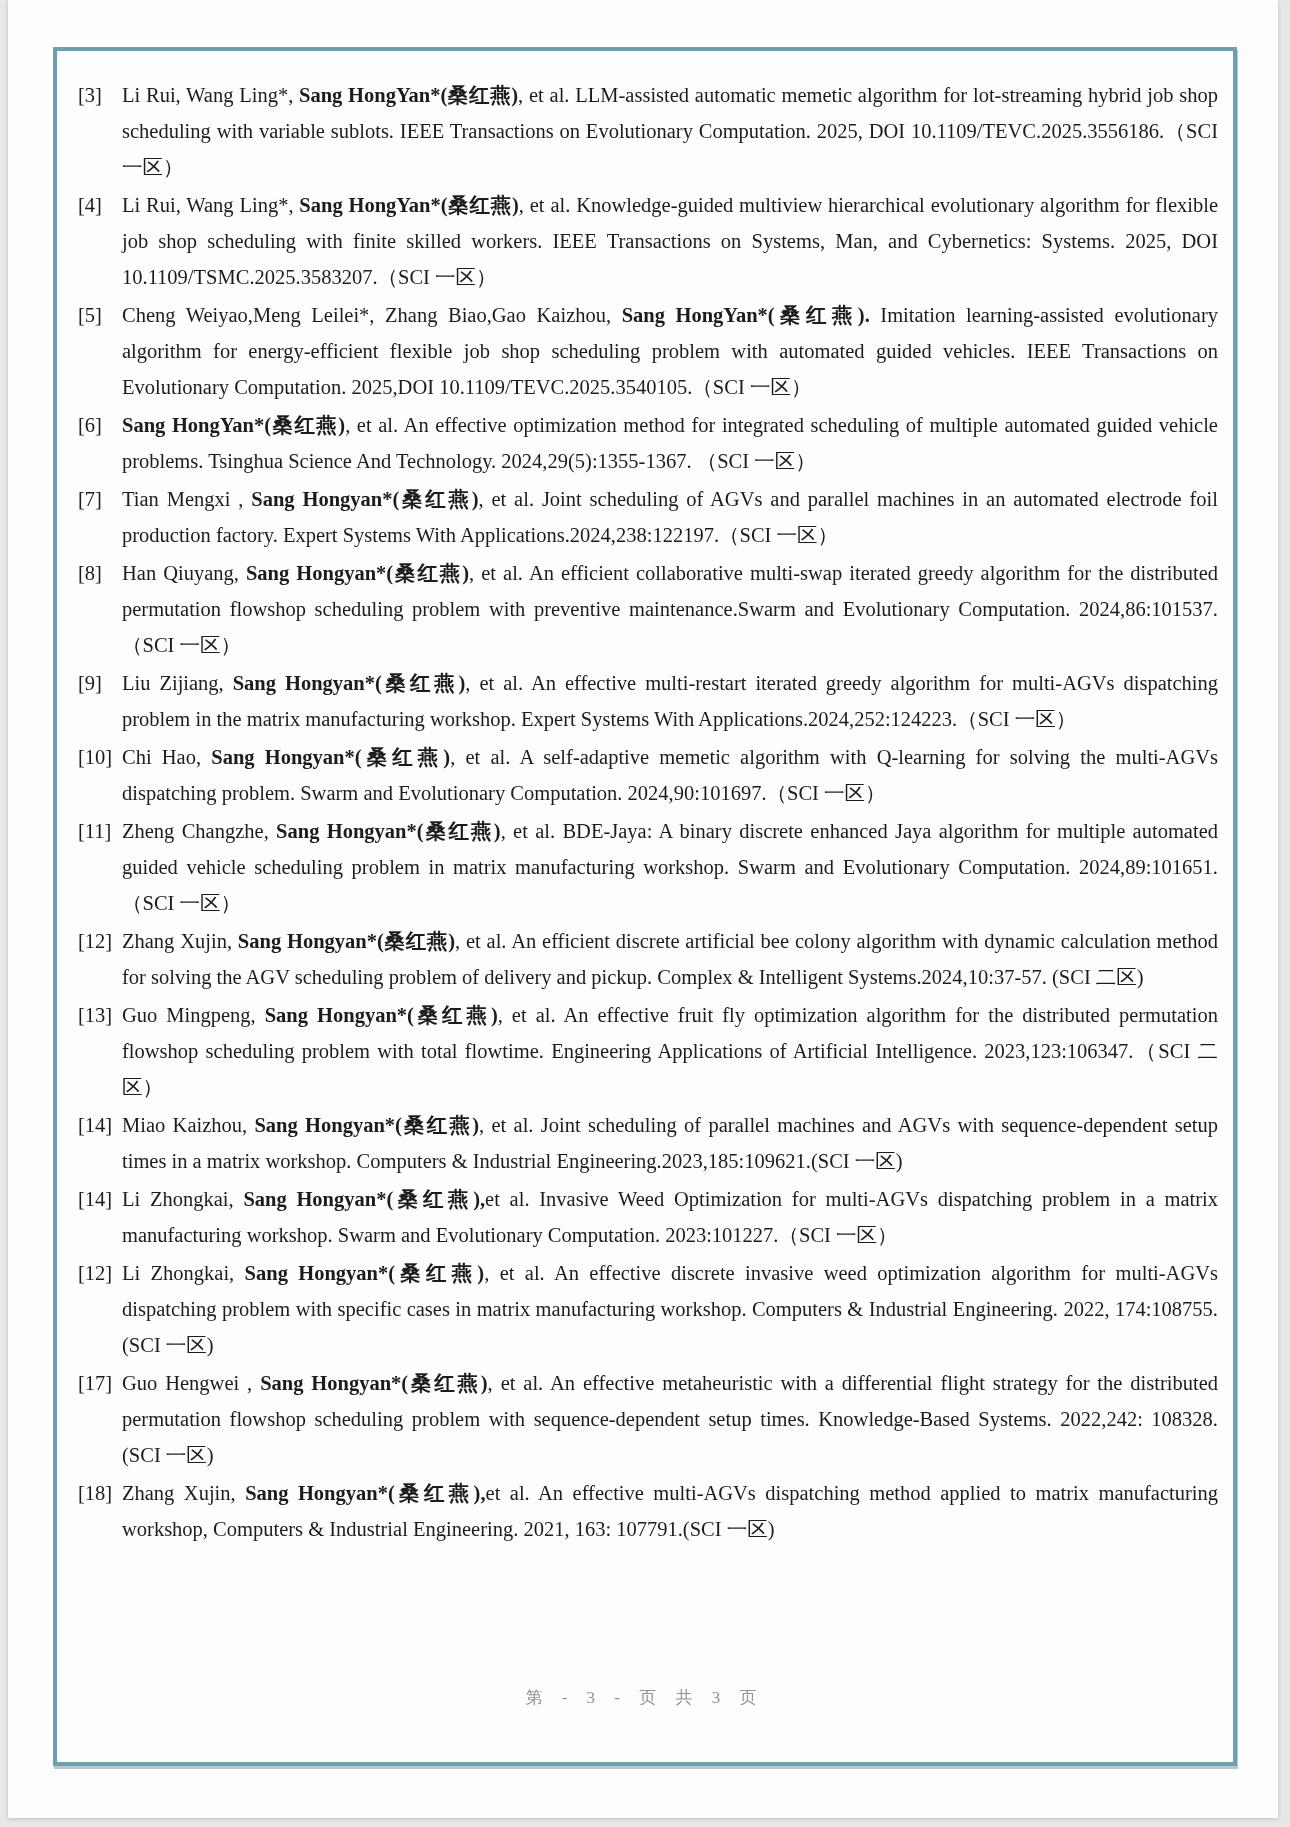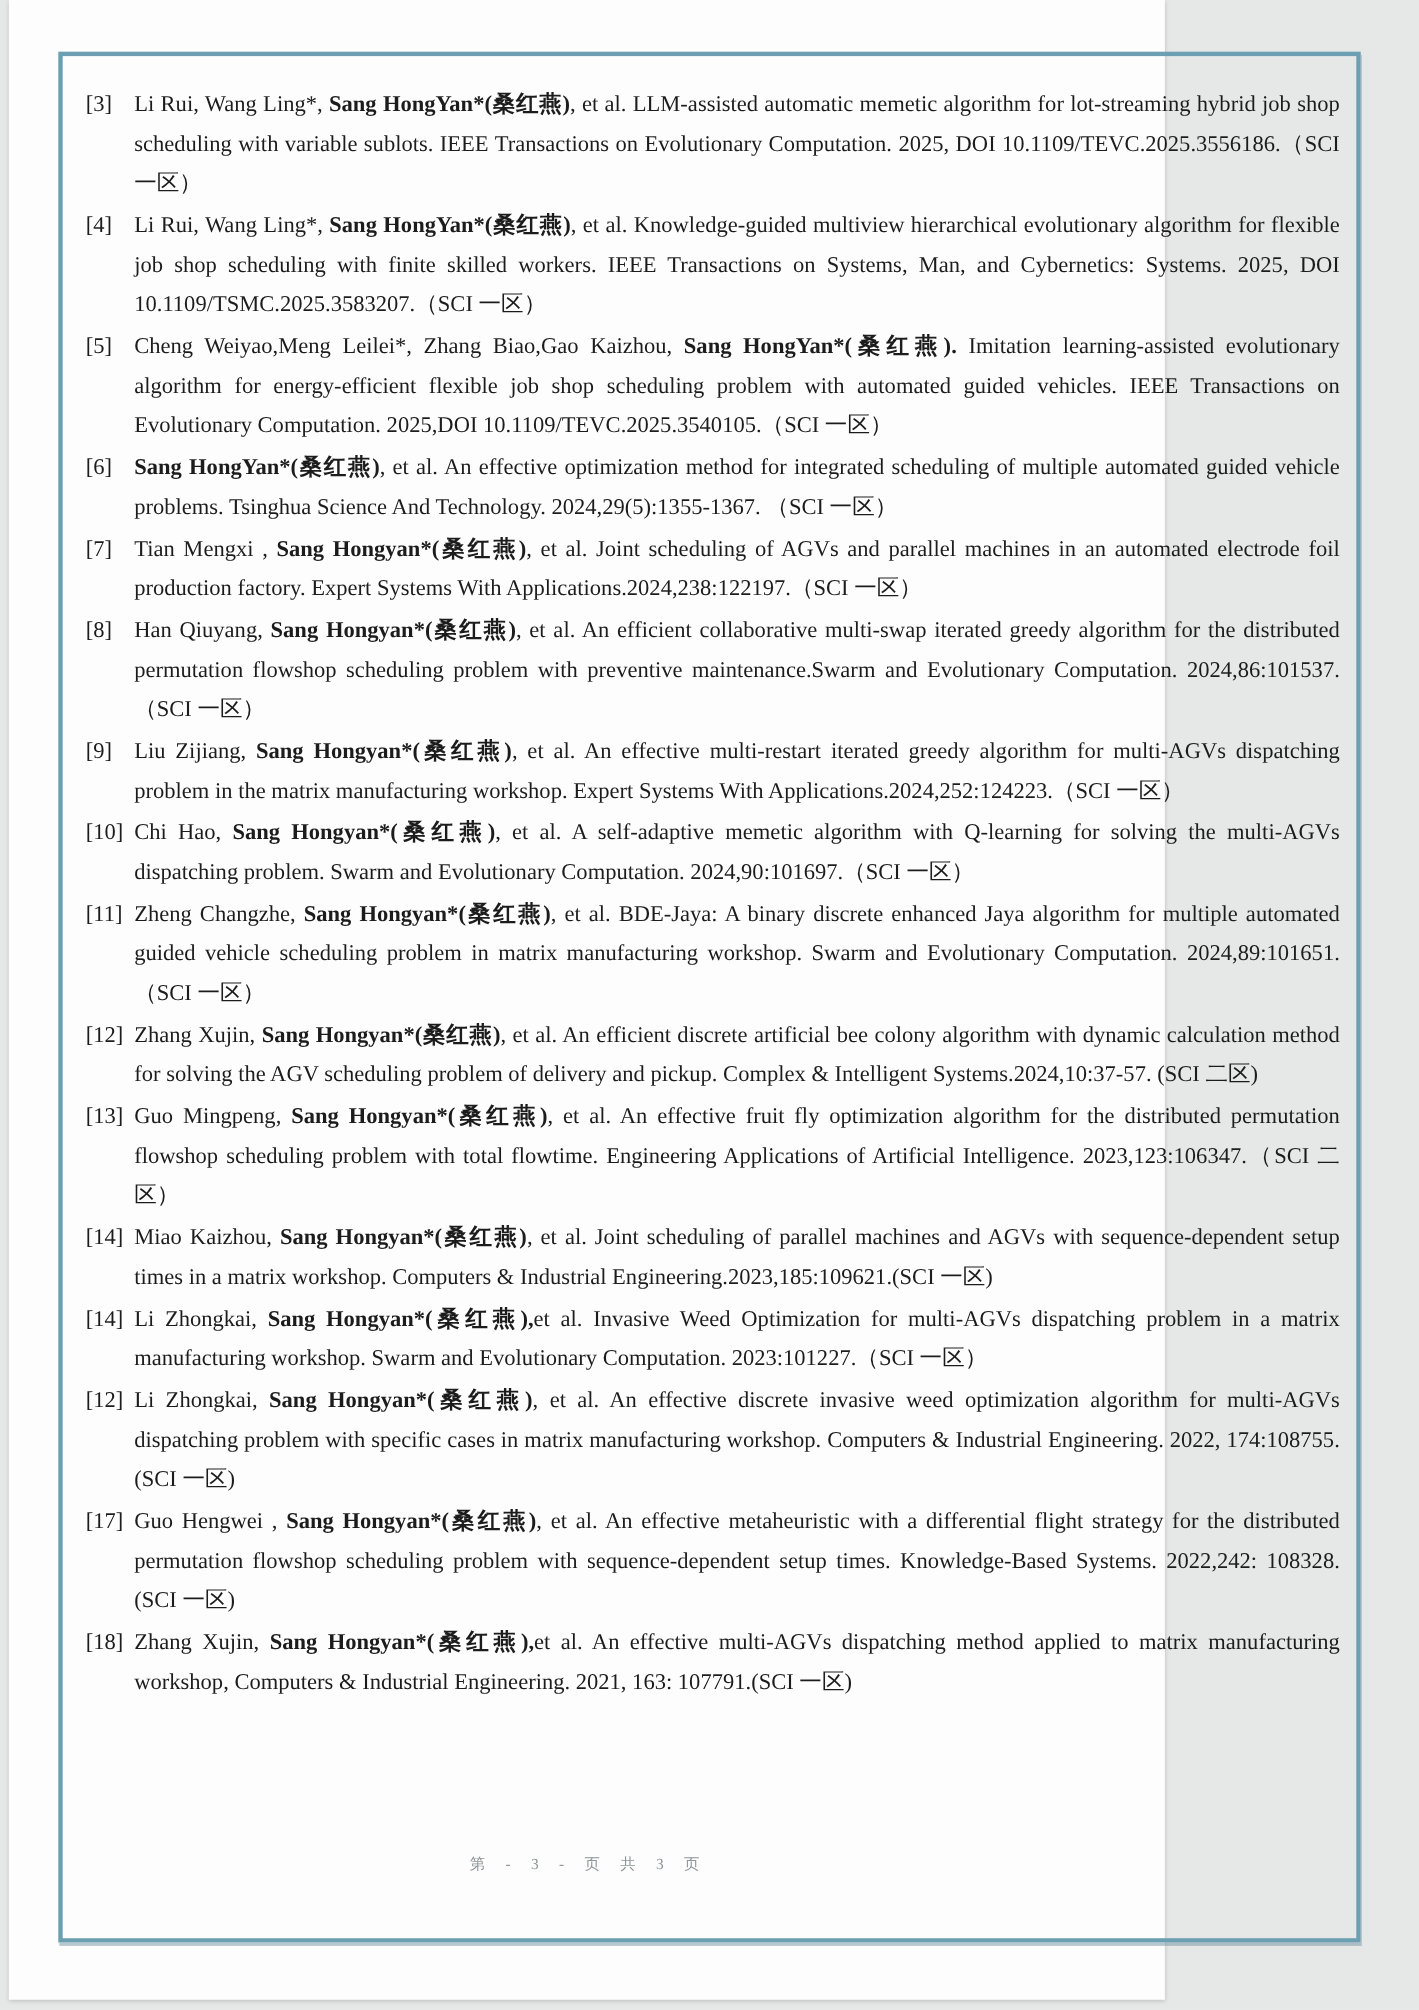--- a/index.html
+++ b/index.html
@@ -13,21 +13,21 @@
   .canvas {
     position: relative;
     width: 1290px;
     height: 1827px;
     overflow: hidden;
   }
   .page {
     position: absolute;
     left: 8px;
     top: 0;
-    width: 1051px;
+    width: 1270px;
     height: 1818px;
     background: #fdfdfd;
     box-shadow: 0 1px 4px rgba(0,0,0,0.18);
   }
   .frame {
     position: absolute;
     left: 45px;
     top: 47px;
     width: 1184px;
     height: 1719px;
@@ -56,21 +56,21 @@
   .entry b {
     font-weight: 700;
   }
   .footer {
     position: absolute;
     left: 0;
     top: 1686px;
     width: 100%;
     text-align: center;
     color: #8e9598;
-    font-size: 14px;
+    font-size: 17px;
     letter-spacing: 4px;
     word-spacing: 7px;
   }
 </style>
 </head>
 <body>
 
 <div class="canvas">
   <div class="page">
     <div class="frame">

